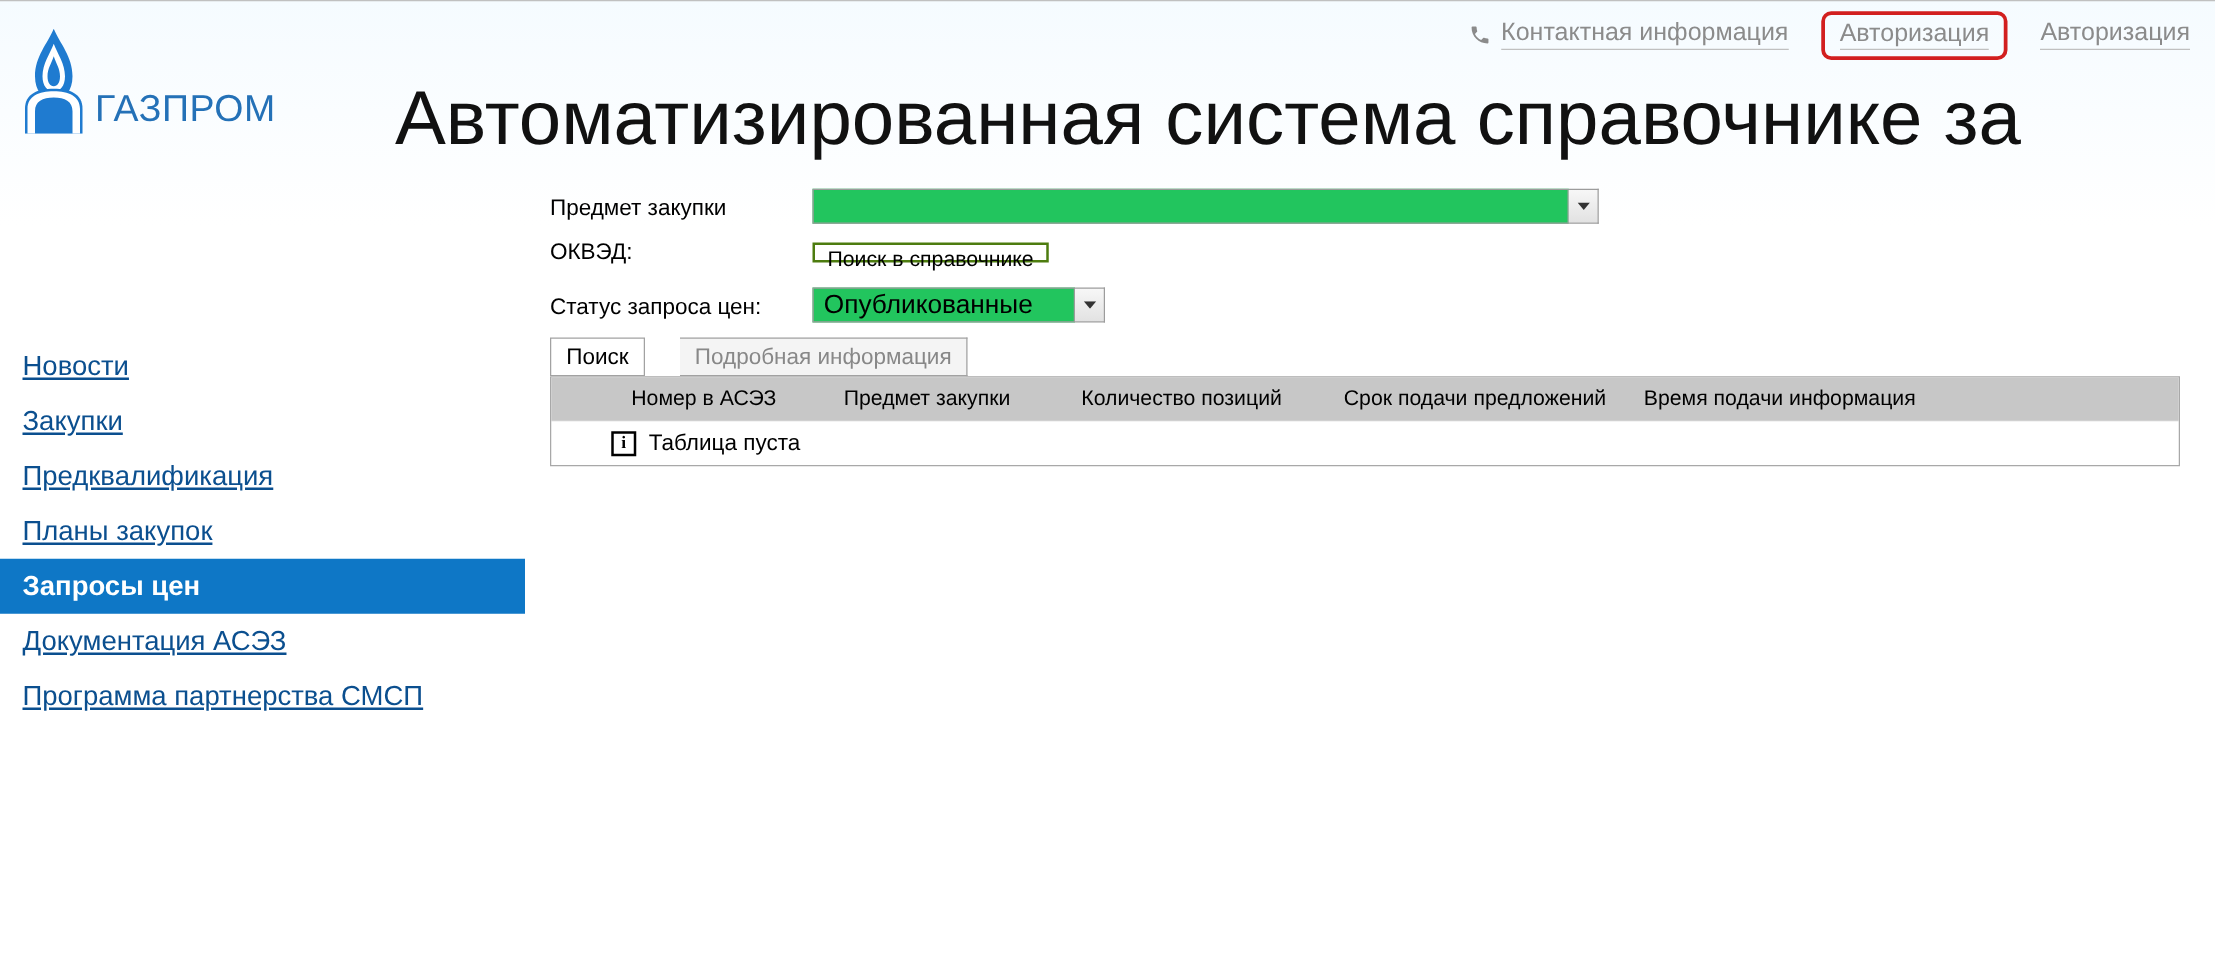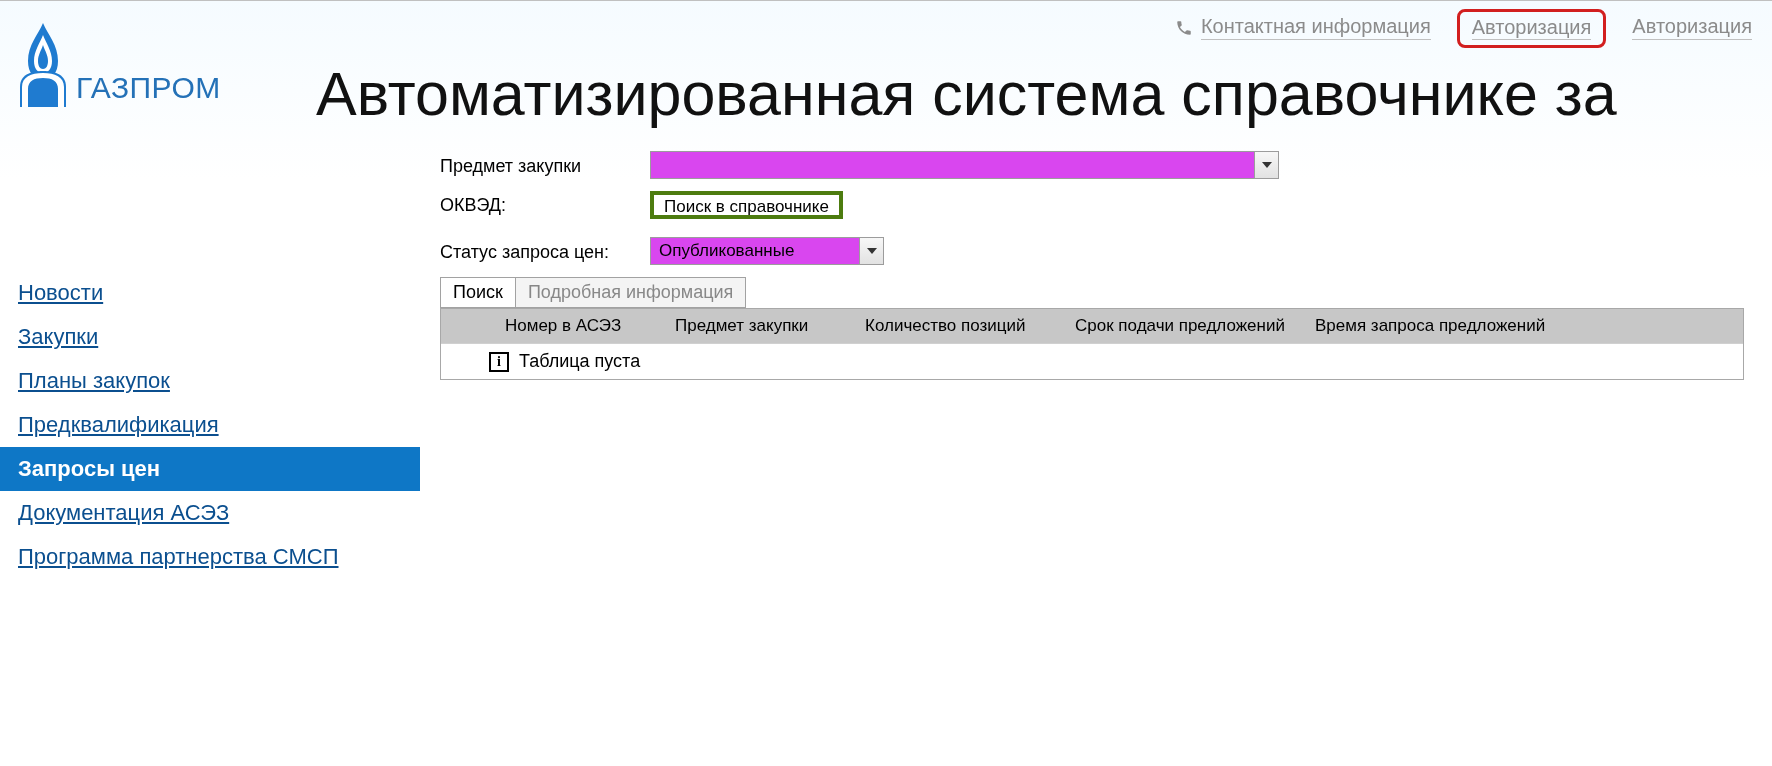--- a/index.html
+++ b/index.html
@@ -112,49 +112,50 @@
     font-size: 18px;
     color: #000;
   }
   .combo {
     display: flex;
     align-items: stretch;
     height: 30px;
   }
   .combo-input {
     border: 1px solid #9c9c9c;
-    background: #d946ef;
+    background: #22c55e;
     height: 28px;
-    font-size: 17px;
+    font-size: 21px;
     padding: 2px 8px;
   }
   .combo-btn {
     width: 24px;
     height: 28px;
     border: 1px solid #9c9c9c;
     border-left: none;
     background: linear-gradient(#f7f7f7,#e2e2e2);
     display: flex;
     align-items: center;
     justify-content: center;
     cursor: pointer;
   }
   .combo-btn svg { width: 10px; height: 6px; }
   .ref-btn {
-    border: 4px solid #4d7c0f;
+    border: 2px solid #4d7c0f;
     background: #fff;
-    height: 28px;
+    height: 16px;
     font-size: 17px;
     padding: 2px 10px;
     cursor: pointer;
   }
 
   .tabs {
     display: flex;
     margin-top: 6px;
+    gap: 28px;
   }
   .tab {
     border: 1px solid #a2a2a2;
     padding: 4px 12px;
     font-size: 18px;
     background: #fff;
     cursor: pointer;
   }
   .tab.inactive {
     color: #888;
@@ -229,22 +230,22 @@
     <path d="M8 66 C 8 56 17 52 29 52 C 41 52 50 56 50 66 L 50 86 L 44 86 L 44 68 C 44 60 38 57 29 57 C 20 57 14 60 14 68 L 14 86 L 8 86 Z" fill="#ffffff"></path>
   </svg>
   <span class="logo-text">ГАЗПРОМ</span>
 </div>
 
 <div class="page-title">Автоматизированная система справочнике за</div>
 
 <div class="sidebar">
   <div class="nav-item"><a>Новости</a></div>
   <div class="nav-item"><a>Закупки</a></div>
+  <div class="nav-item"><a>Предквалификация</a></div>
   <div class="nav-item"><a>Планы закупок</a></div>
-  <div class="nav-item"><a>Предквалификация</a></div>
   <div class="nav-item active"><a>Запросы цен</a></div>
   <div class="nav-item"><a>Документация АСЭЗ</a></div>
   <div class="nav-item"><a>Программа партнерства СМСП</a></div>
 </div>
 
 <div class="main">
 
   <div class="form-row">
     <div class="form-label">Предмет закупки</div>
     <div class="combo">
@@ -279,21 +280,21 @@
     <div class="tab inactive">Подробная информация</div>
   </div>
 
   <div class="tbl">
     <div class="tbl-head">
       <div class="th th1"></div>
       <div class="th th2">Номер в АСЭЗ</div>
       <div class="th th3">Предмет закупки</div>
       <div class="th th4">Количество позиций</div>
       <div class="th th5">Срок подачи предложений</div>
-      <div class="th th6">Время запроса предложений</div>
+      <div class="th th6">Время подачи информация</div>
     </div>
     <div class="tbl-body-row">
       <span class="info-icon">i</span>
       <span>Таблица пуста</span>
     </div>
   </div>
 
 </div>
 
 </body></html>

